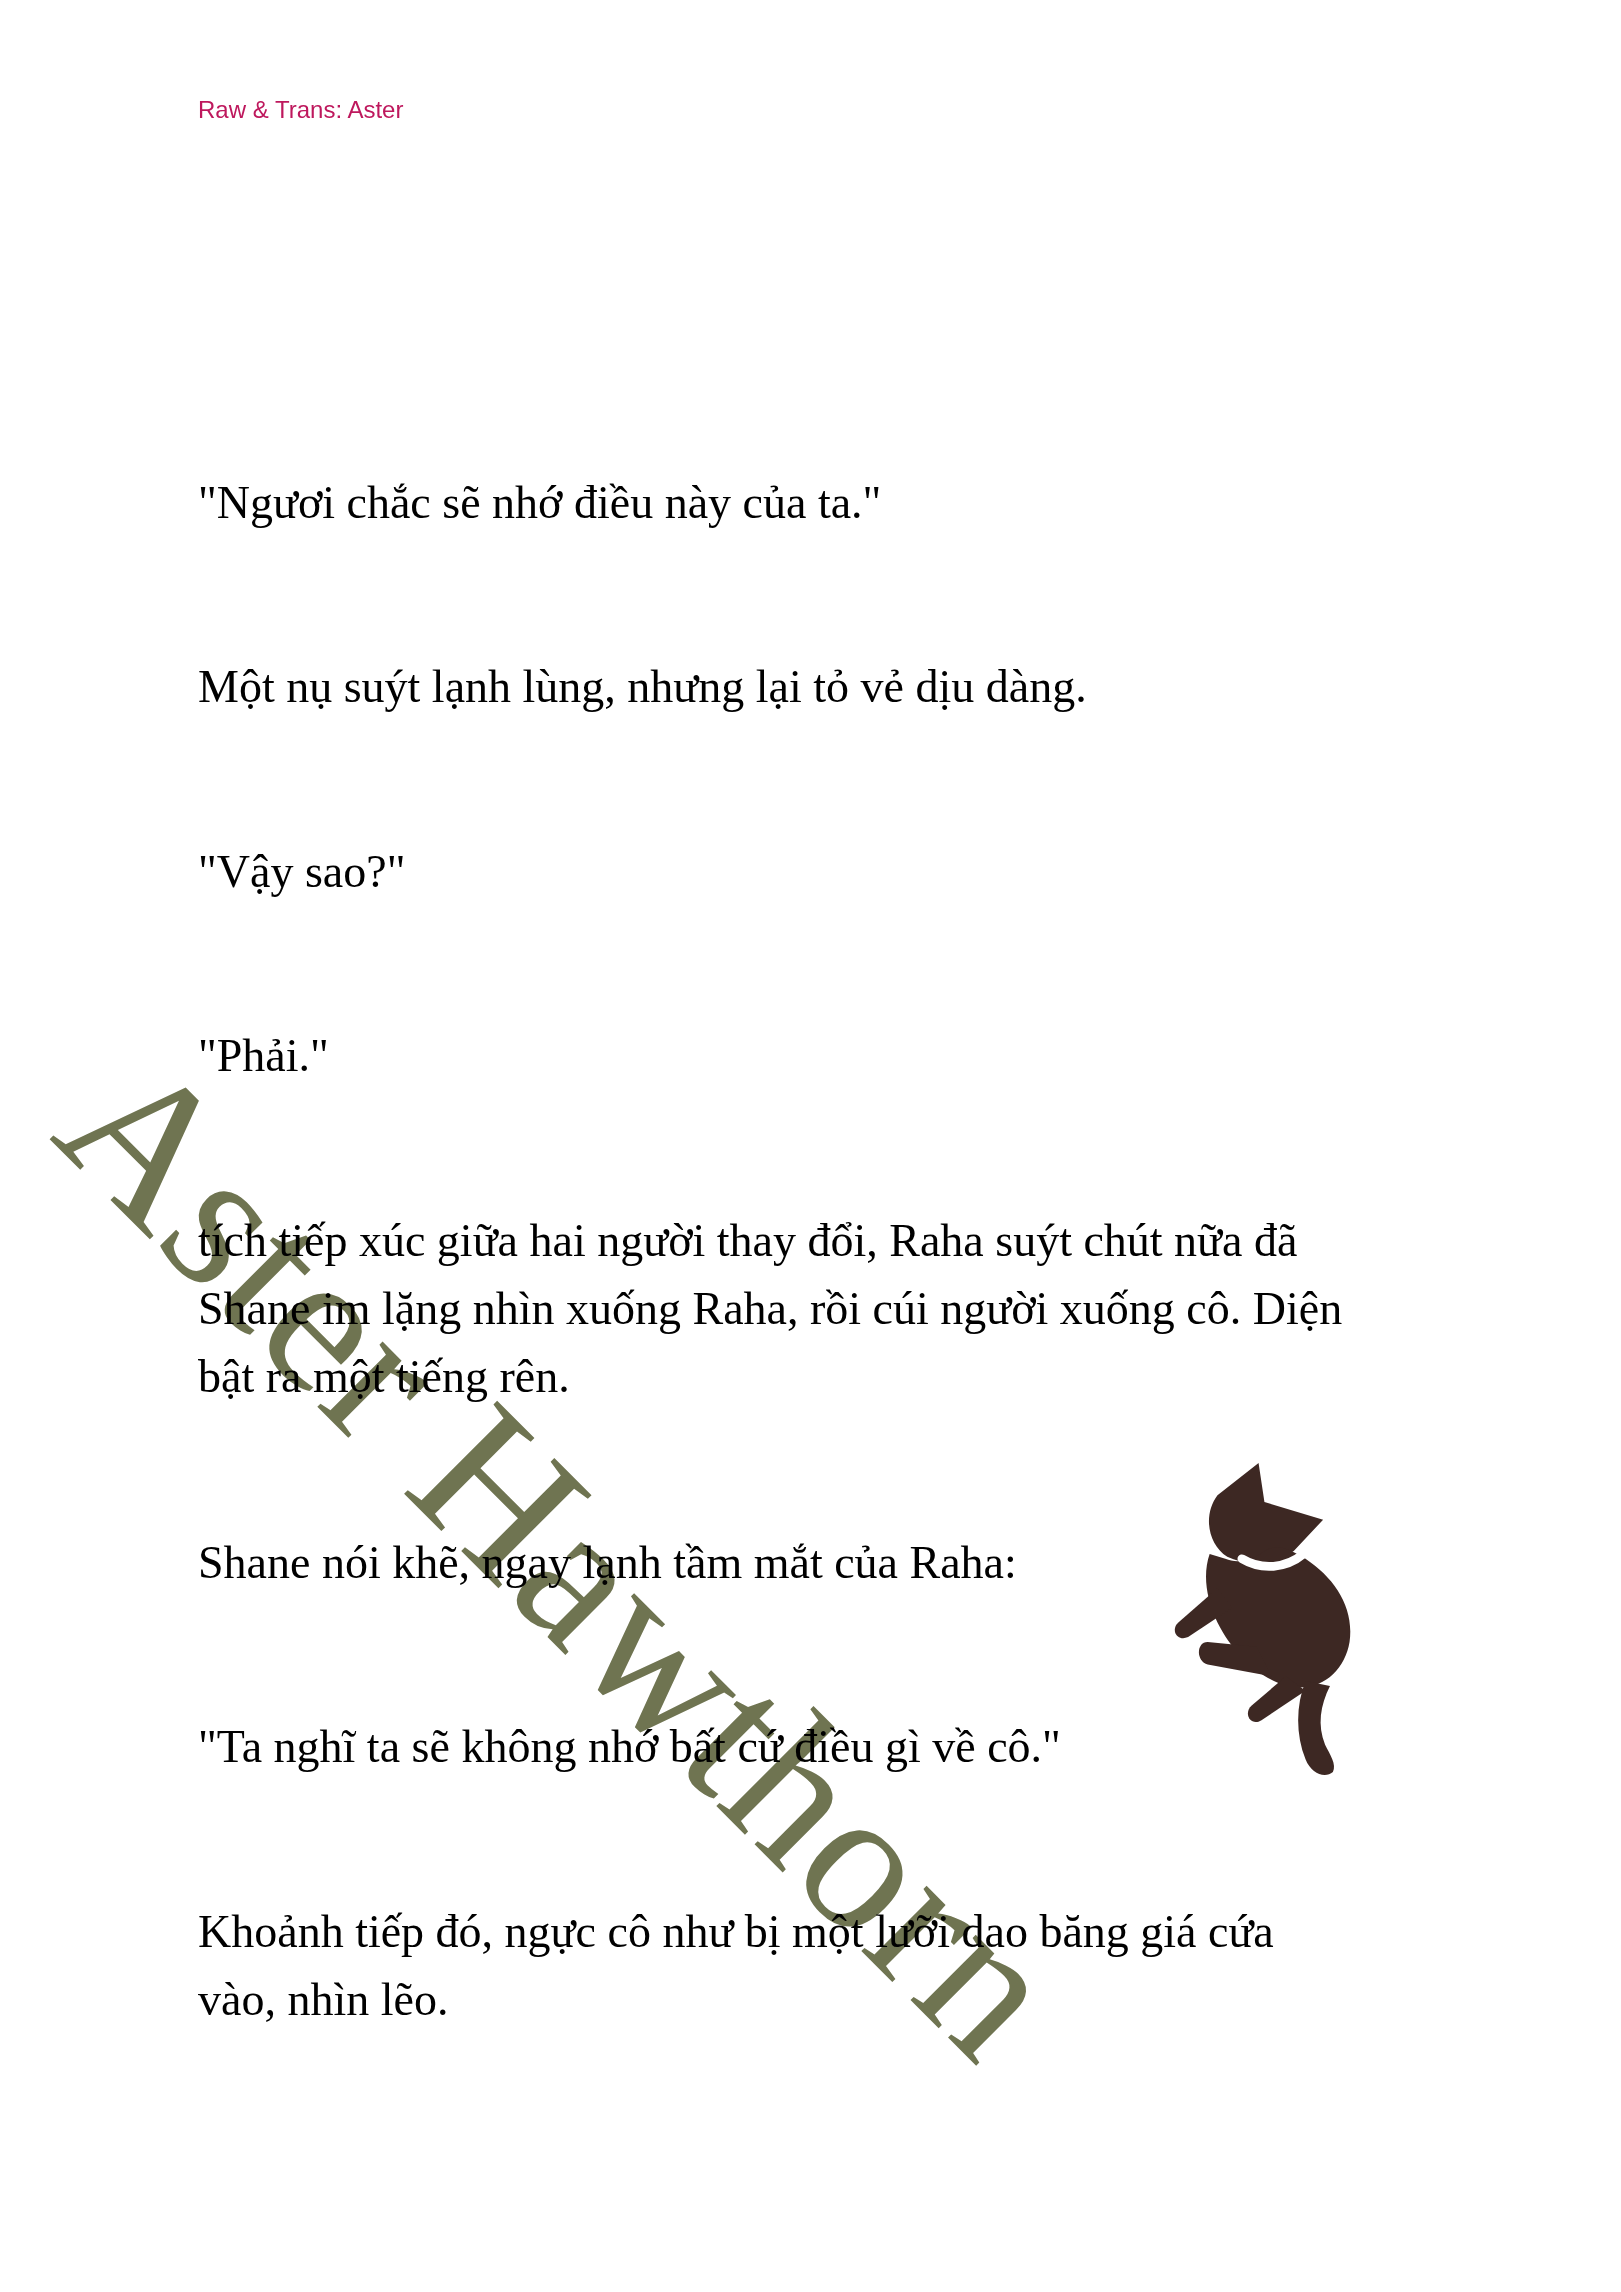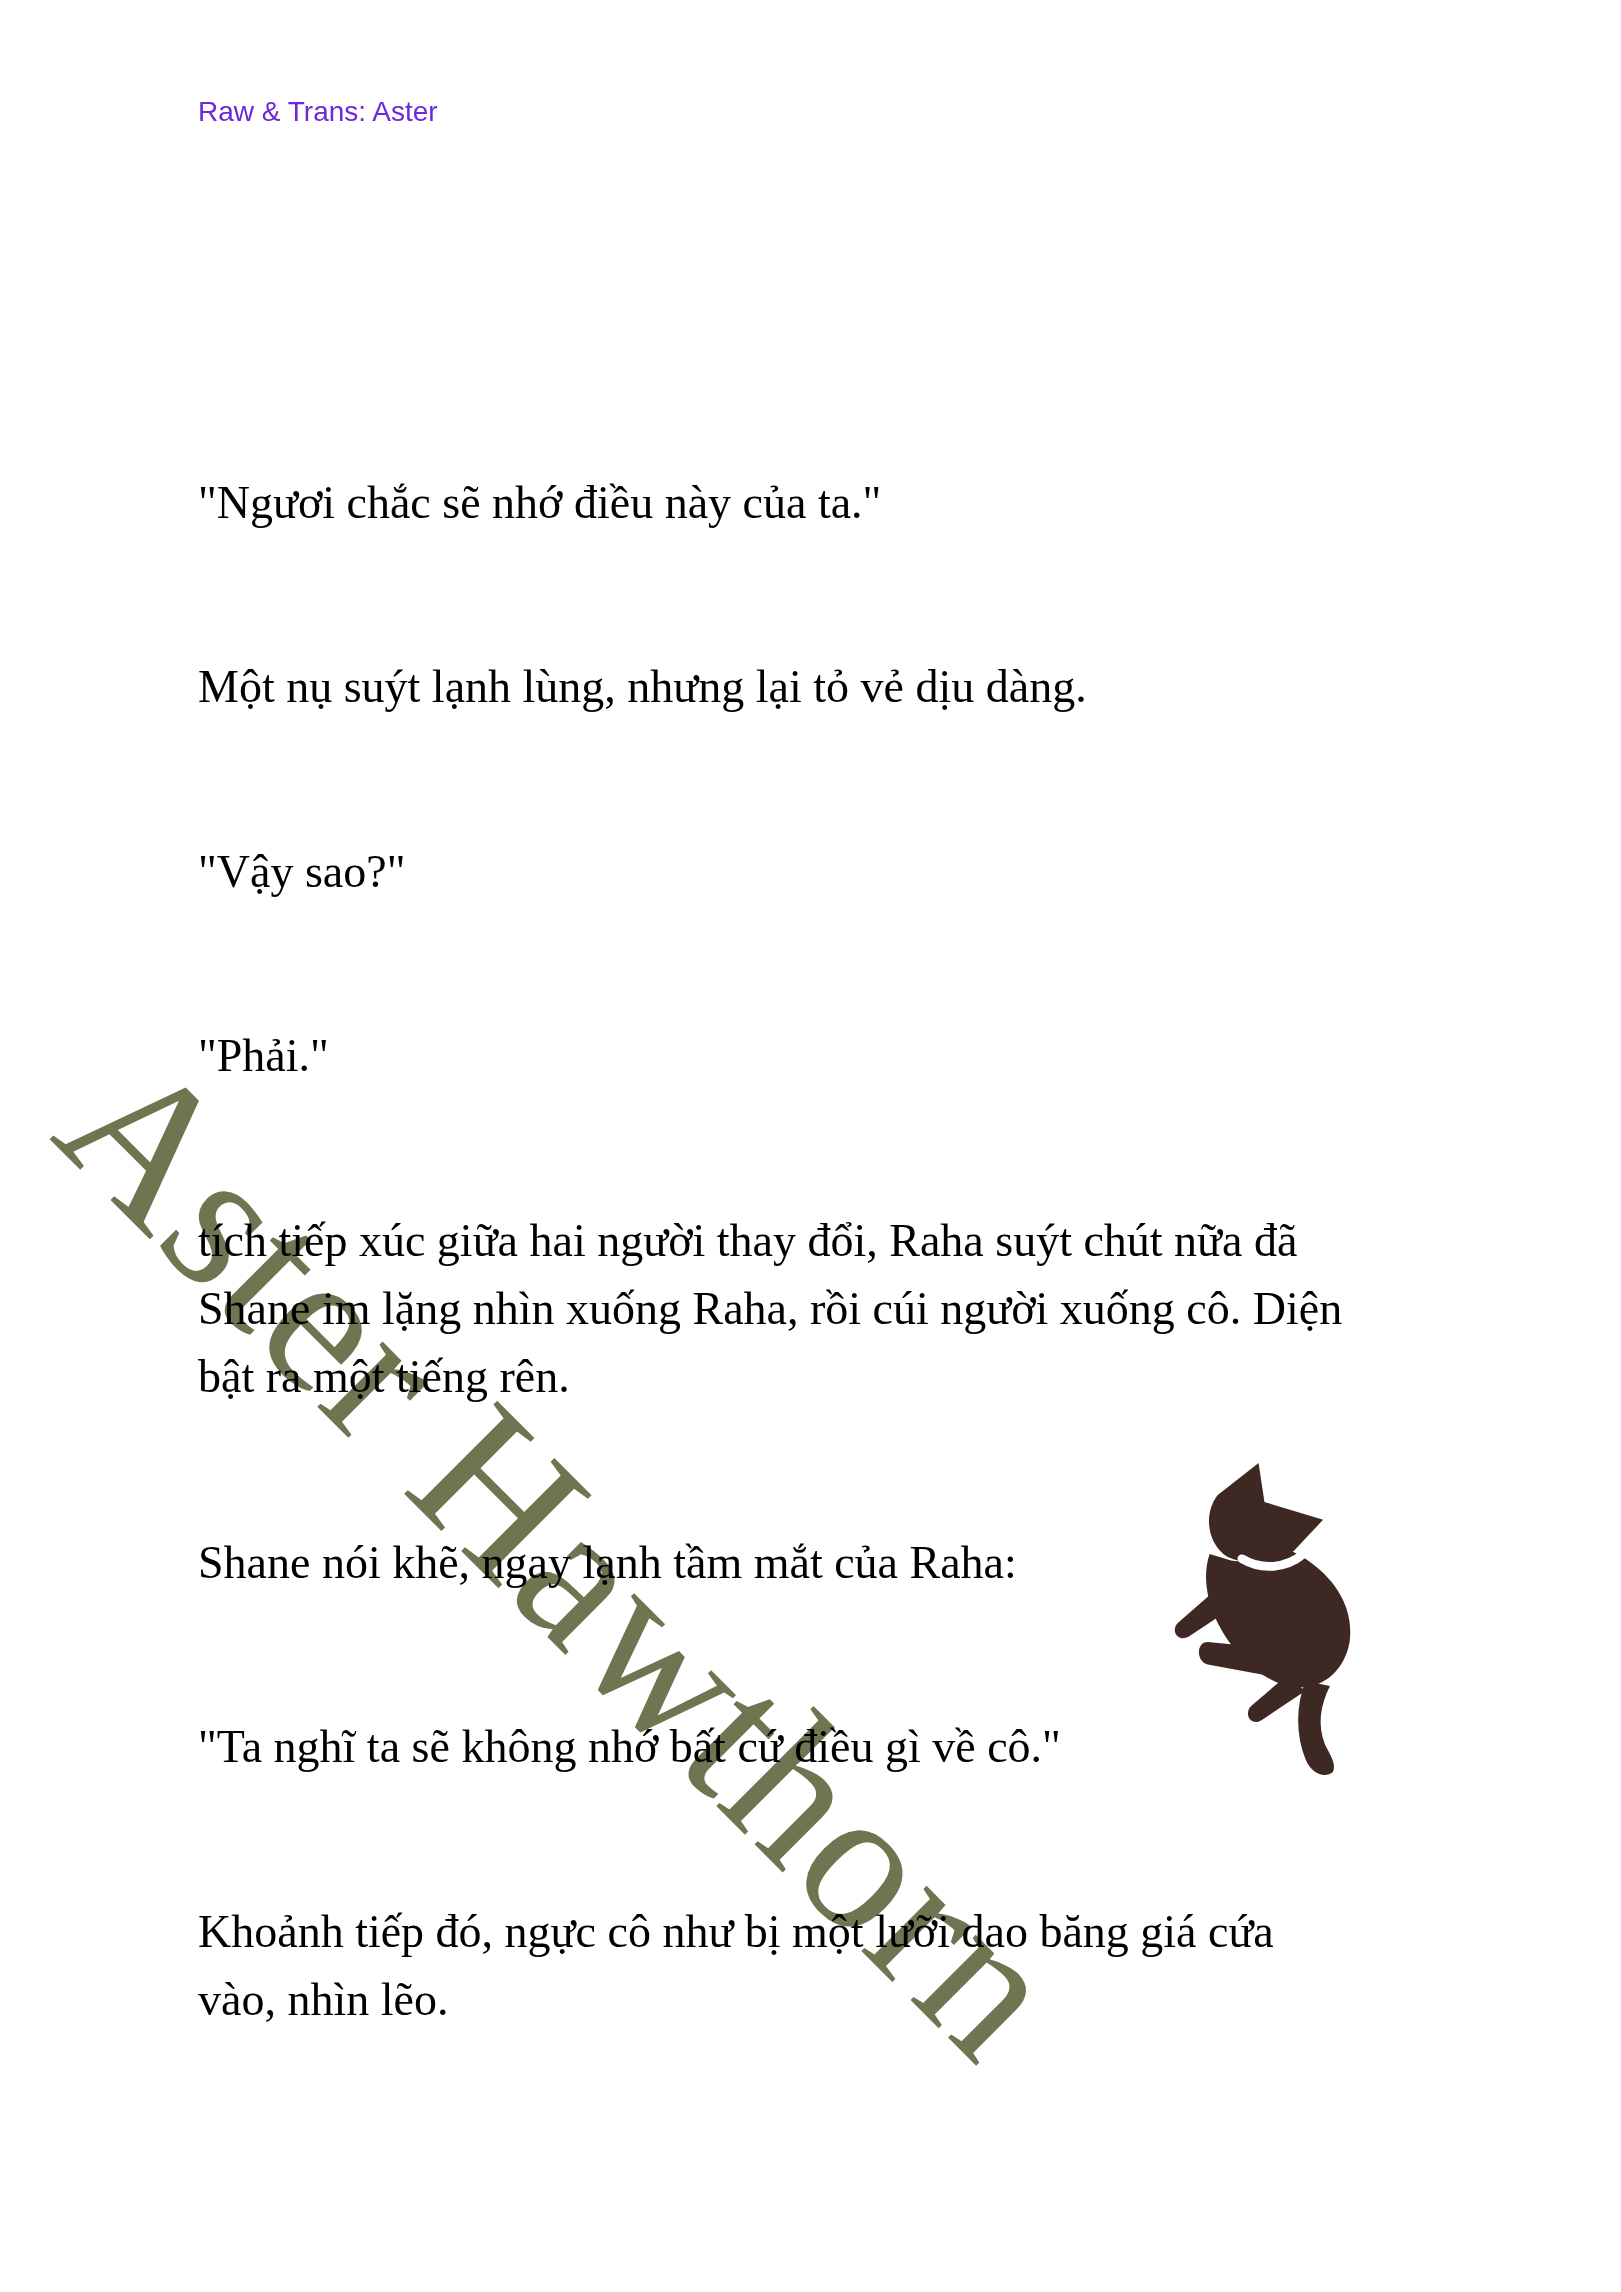--- a/index.html
+++ b/index.html
@@ -1,17 +1,17 @@
 <!DOCTYPE html>
 <html><head>
 <meta charset="utf-8">
 <style>
   html,body{margin:0;padding:0;background:#ffffff;}
   body{width:1621px;height:2293px;position:relative;overflow:hidden;}
-  .header{position:absolute;left:198px;top:96px;font-family:"Liberation Sans",sans-serif;font-size:28px;color:#6d28d9;}
+  .header{position:absolute;left:198px;top:96px;font-family:"Liberation Sans",sans-serif;font-size:24px;color:#be185d;}
   .para{position:absolute;left:198px;width:1264px;font-family:"Liberation Serif",serif;font-size:46px;line-height:68px;color:#000;white-space:nowrap;}
   .para .ln{display:block;}
   .watermark{position:absolute;left:167px;top:1019px;transform-origin:0 0;transform:rotate(45deg);font-family:"Liberation Serif",serif;font-size:201px;color:#6f7451;white-space:nowrap;letter-spacing:2px;z-index:1;line-height:1;}
   .text-layer{position:absolute;inset:0;z-index:2;}
   .cat{position:absolute;left:1149px;top:1441px;width:225px;height:353px;z-index:3;}
 </style>
 </head>
 <body>
 
 <div class="header">Raw &amp; Trans: Aster</div>

